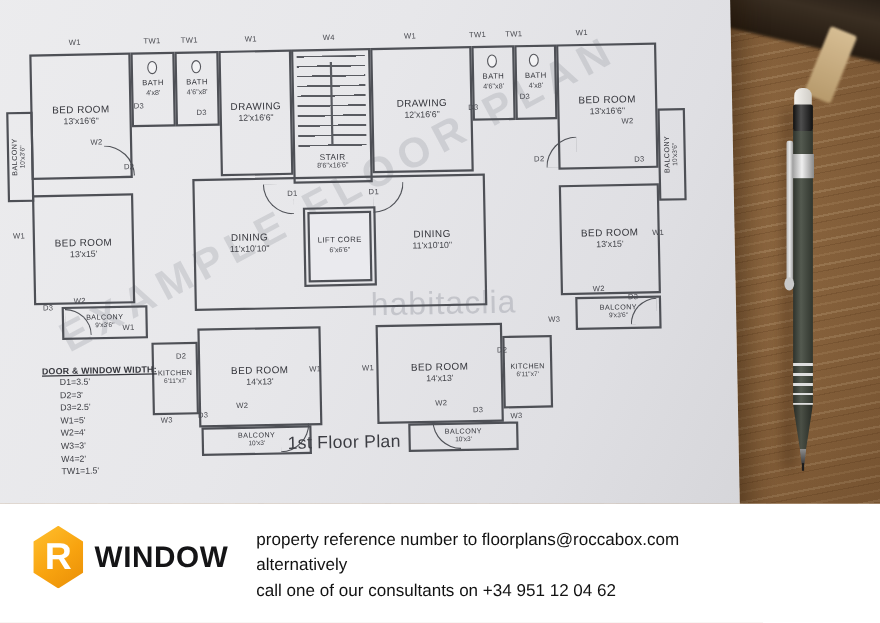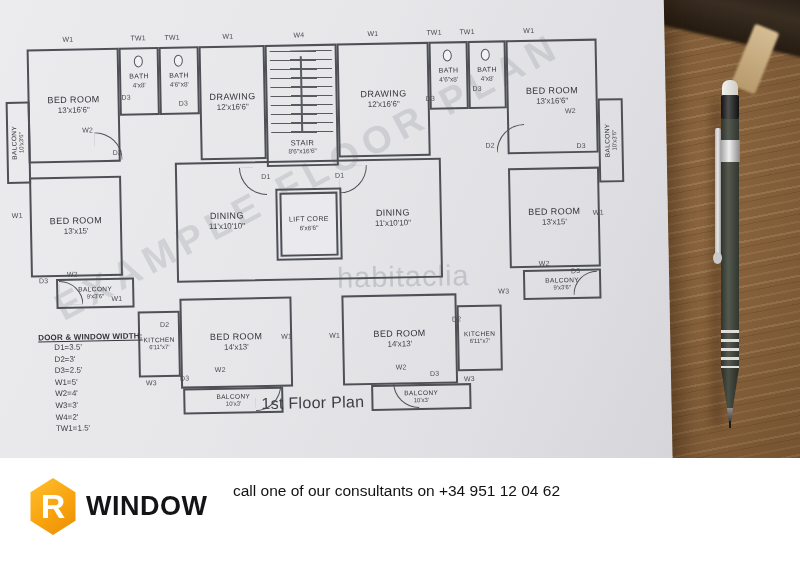--- a/index.html
+++ b/index.html
@@ -303,15 +303,16 @@
 <div class="banner">
   <div class="logo">
     <div class="hex">
       <span class="hex-inner">R</span>
     </div>
     <div class="brand">
       <div>WINDOW</div>
     </div>
   </div>
   <div class="message">
+    <div>property reference number to floorplans@roccabox.com alternatively</div>
     <div>call one of our consultants on +34 951 12 04 62</div>
   </div>
 </div>
 
 </body></html>

